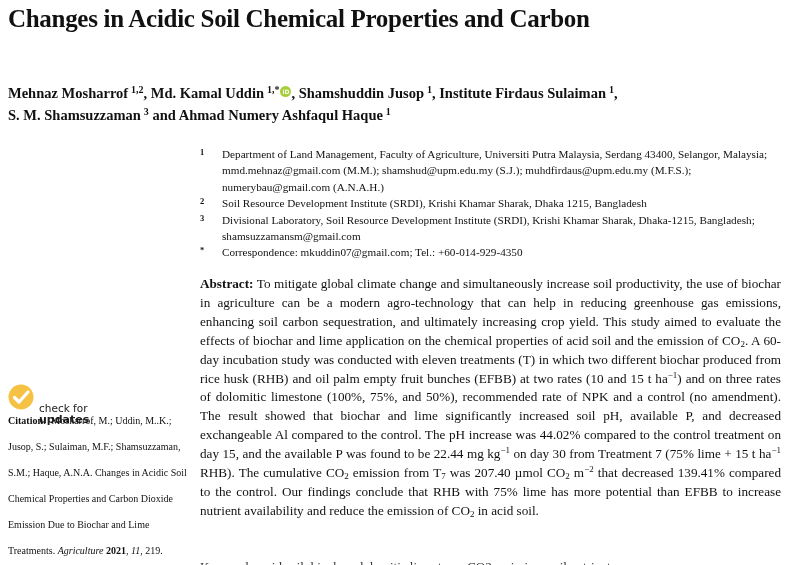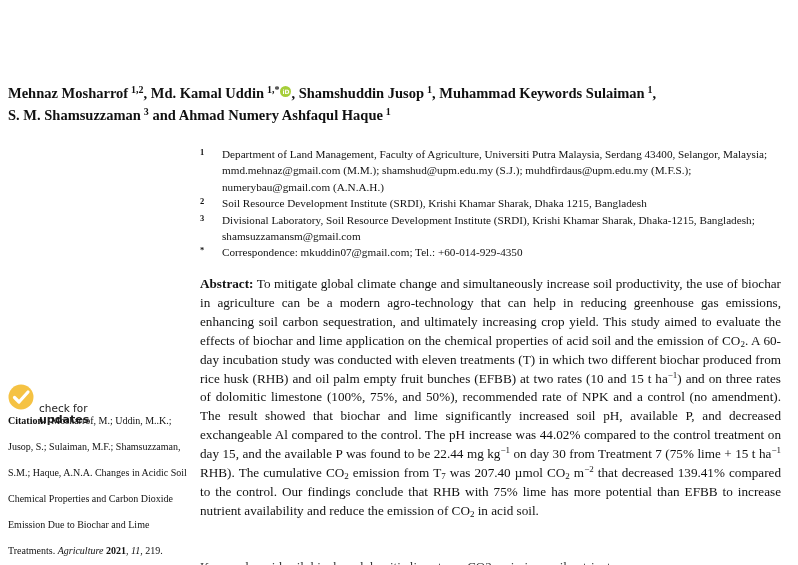--- a/index.html
+++ b/index.html
@@ -52,24 +52,25 @@
   .citation i { font-style: italic; }
   .next-line {
     position: absolute; left: 200px; top: 557px; width: 580px; height: 10px;
     overflow: hidden; font-size: 13px; line-height: 20px; color: #333;
   }
 </style>
 </head>
 <body>
 
 <div class="title">
+  <div>Changes in Acidic Soil Chemical Properties and Carbon</div>
 </div>
 
 <div class="authors">
-  <span>Mehnaz Mosharrof</span> <sup>1,2</sup><span>, </span><span>Md. Kamal Uddin</span> <sup>1,*</sup><span class="orcid">iD</span><span>, </span><span>Shamshuddin Jusop</span> <sup>1</sup><span>, </span><span>Muhammad Keywords Sulaiman</span> <sup>1</sup><span>,</span><br>
+  <span>Mehnaz Mosharrof</span> <sup>1,2</sup><span>, </span><span>Md. Kamal Uddin</span> <sup>1,*</sup><span class="orcid">iD</span><span>, </span><span>Shamshuddin Jusop</span> <sup>1</sup><span>, </span><span>Institute Firdaus Sulaiman</span> <sup>1</sup><span>,</span><br>
   <span>S. M. Shamsuzzaman</span> <sup>3</sup><span style="white-space:pre"> and </span><span>Ahmad Numery Ashfaqul Haque</span> <sup>1</sup>
 </div>
 
 <div class="affil">
   <div class="row">
     <span class="mark">1</span>
     <span class="txt">Department of Land Management, Faculty of Agriculture, Universiti Putra Malaysia, Serdang 43400, Selangor, Malaysia; mmd.mehnaz@gmail.com (M.M.); shamshud@upm.edu.my (S.J.); muhdfirdaus@upm.edu.my (M.F.S.); numerybau@gmail.com (A.N.A.H.)</span>
   </div>
   <div class="row">
     <span class="mark">2</span>

